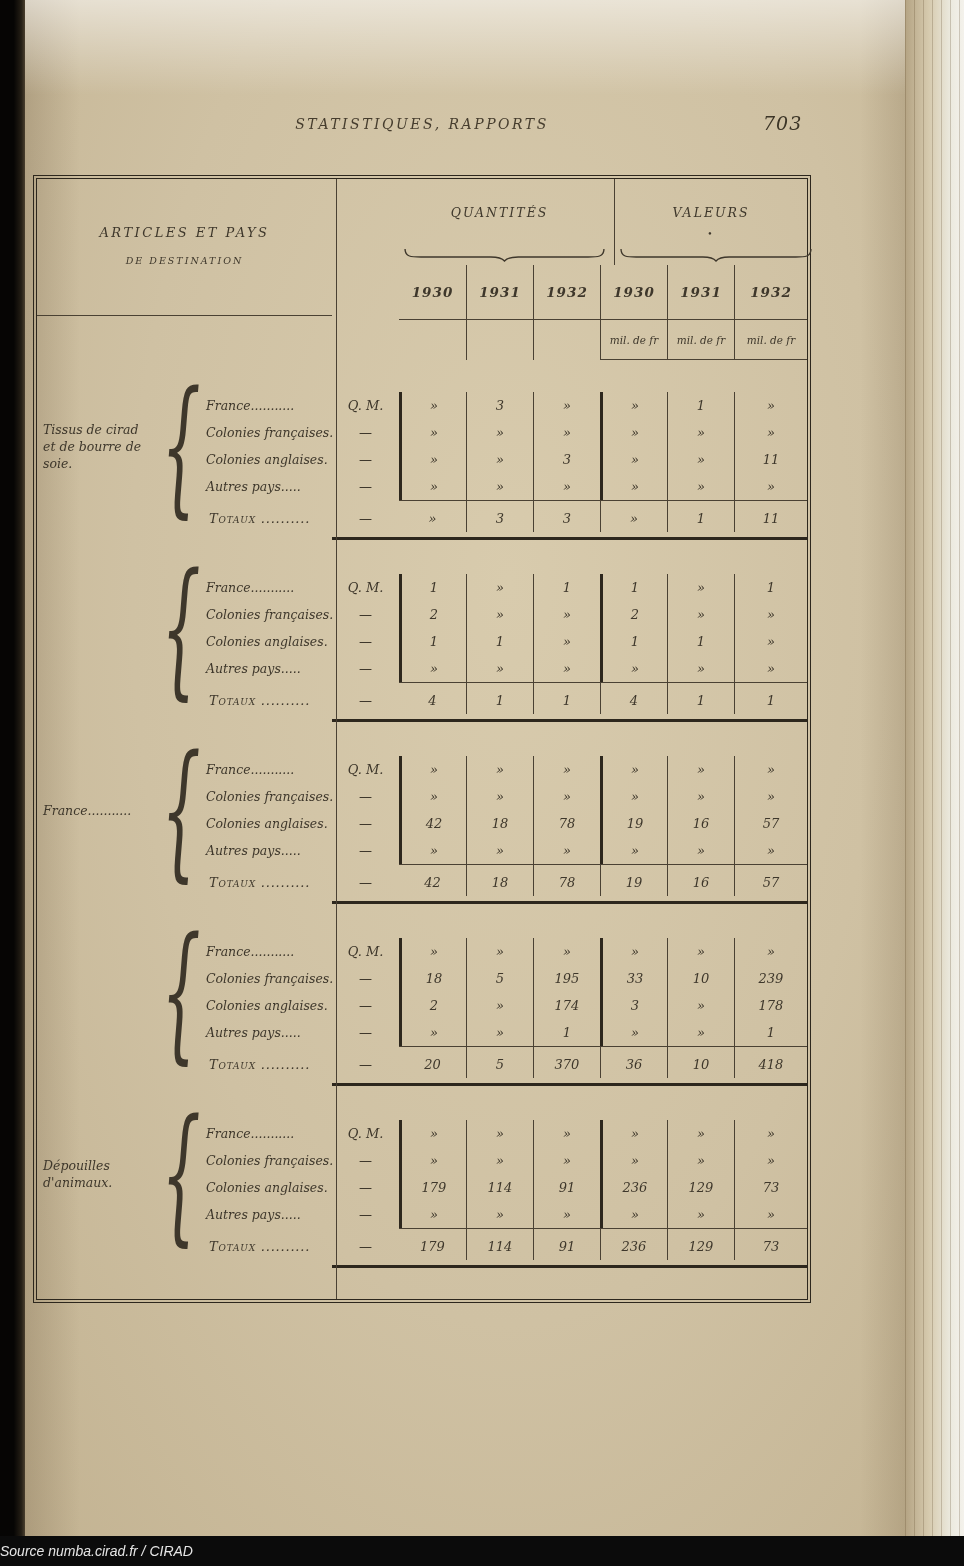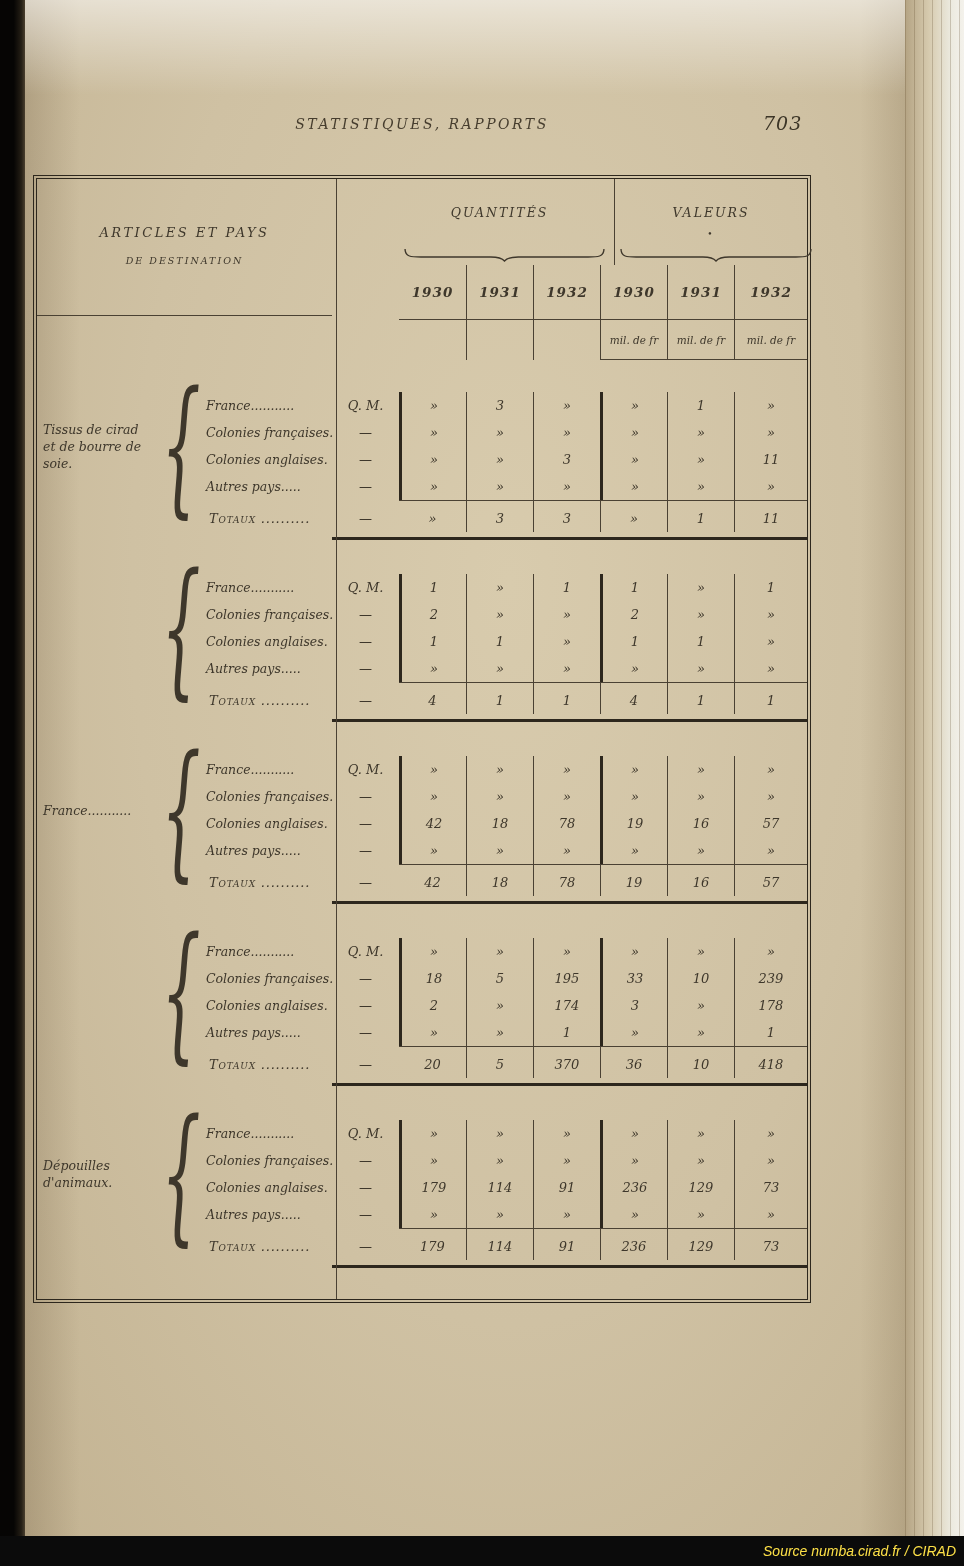--- a/index.html
+++ b/index.html
@@ -80,22 +80,22 @@
   .numzone{display:grid;grid-template-columns:67px 67px 67px 67px 67px 67px 73px;
     grid-template-rows:27px 27px 27px 27px 32px;align-content:start;}
   .c{display:flex;align-items:center;justify-content:center;font-size:13px;}
   .c.tot{padding-top:4px;}
   .bl-heavy{border-left:3px solid var(--heavy);}
   .bl-thin{border-left:1px solid var(--line);}
   .t-top{border-top:1px solid var(--line);}
   .gbar{grid-column:1/-1;height:3px;background:var(--heavy);margin-top:5px;}
 
   .footer-bar{position:absolute;left:0;bottom:0;width:964px;height:30px;background:#0b0b0b;
-    display:flex;align-items:center;justify-content:flex-end;padding-right:8px;
-    font-family:"Liberation Sans","DejaVu Sans",sans-serif;font-size:14px;color:#fde047;}
+    display:flex;align-items:center;padding-right:8px;
+    font-family:"Liberation Sans","DejaVu Sans",sans-serif;font-size:14px;color:#e5e5e5;}
 </style>
 </head>
 <body>
 
 <div class="scan">
   <div class="spine"></div>
 
   <div class="paper">
     <div class="running-title">STATISTIQUES, RAPPORTS</div>
     <div class="page-number">703</div>

